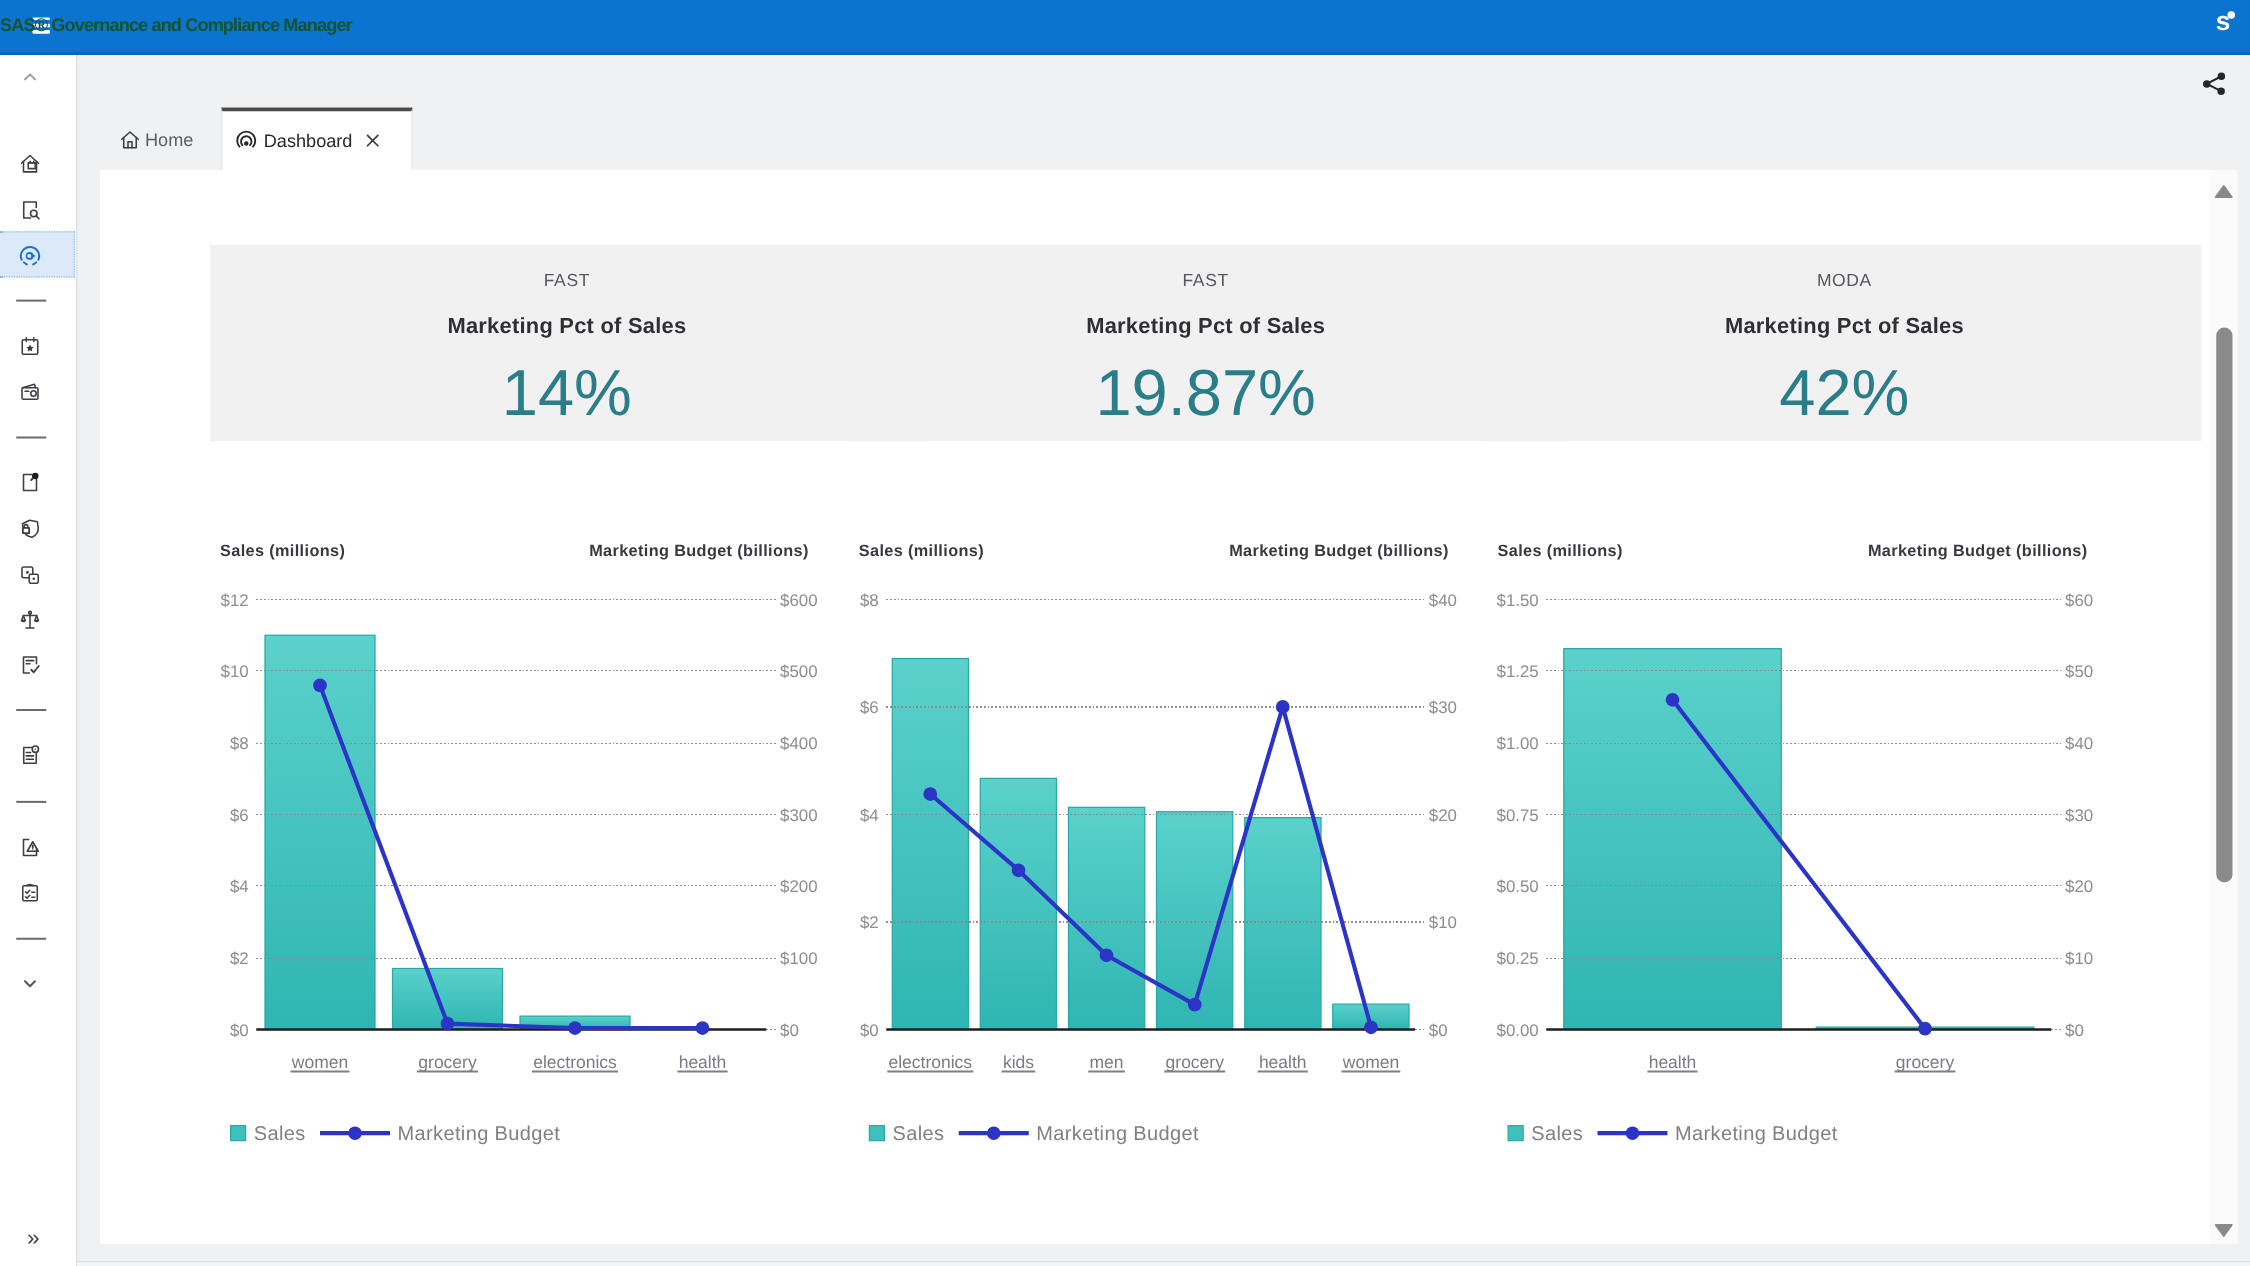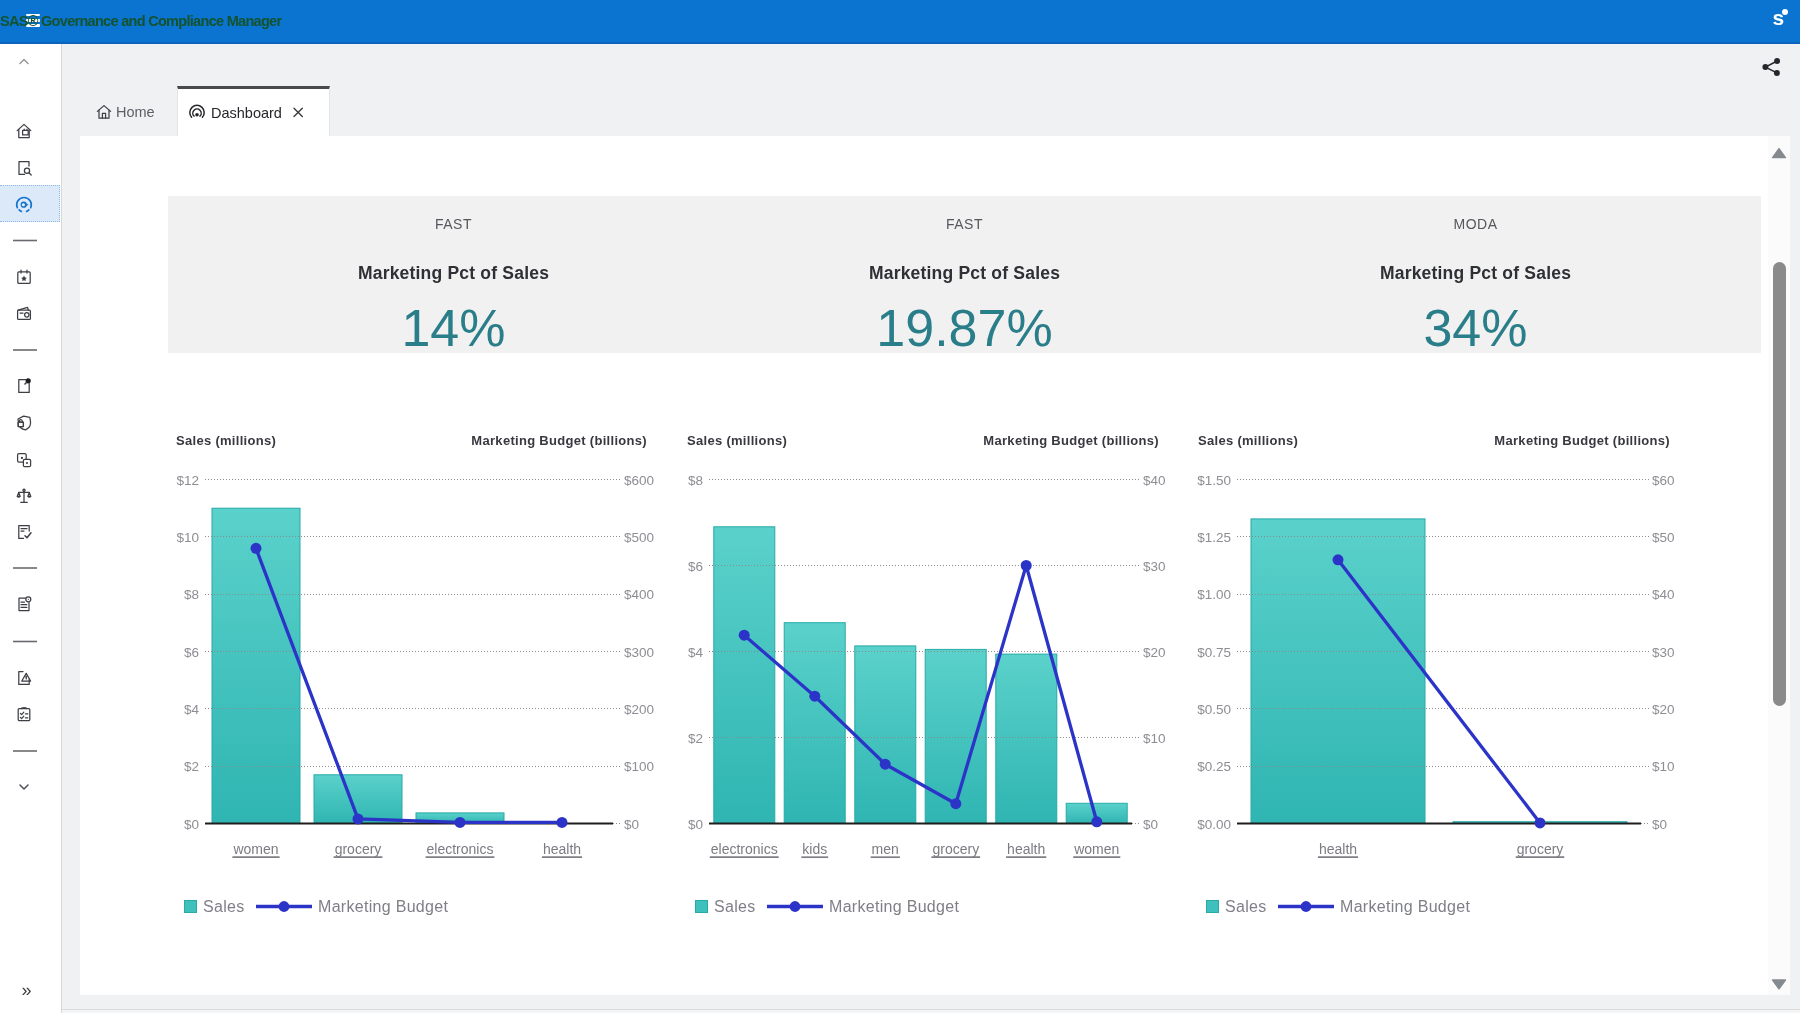--- a/index.html
+++ b/index.html
@@ -27,21 +27,21 @@
   #card{left:80px;top:136px;width:1688px;height:859px;background:#fff;}
   
   #track{left:1768px;top:136px;width:22px;height:859px;background:#fbfbfc;}
   #thumb{left:1773px;top:262px;width:13px;height:444px;background:#8a8a8a;border-radius:7px;}
   
   #botline{left:62px;top:1009px;width:1738px;height:1px;background:#d9dadc;}
   #botlight{left:62px;top:1010px;width:1738px;height:3px;background:#f4f5f6;}
   
   .kpi{position:absolute;top:196px;width:571px;height:157px;background:#f1f1f1;text-align:center;}
   .kpi .lab{margin-top:20px;font-size:14px;color:#56575d;letter-spacing:.5px;}
-  .kpi .ttl{margin-top:31px;font-size:17.5px;font-weight:700;color:#2f3036;letter-spacing:.2px;}
+  .kpi .ttl{margin-top:18px;font-size:17.5px;font-weight:700;color:#2f3036;letter-spacing:.2px;}
   .kpi .num{margin-top:14px;font-size:52px;color:#2a7e89;}
 </style>
 </head>
 <body>
   <div class="abs" id="appbar"></div>
   <div class="abs" id="burger">
     <div></div>
     <div></div>
     <div></div>
   </div>
@@ -71,21 +71,21 @@
     <div class="num">14%</div>
   </div>
   <div class="kpi" style="left:679px;">
     <div class="lab">FAST</div>
     <div class="ttl">Marketing Pct of Sales</div>
     <div class="num">19.87%</div>
   </div>
   <div class="kpi" style="left:1190px;">
     <div class="lab">MODA</div>
     <div class="ttl">Marketing Pct of Sales</div>
-    <div class="num">34%</div>
+    <div class="num">42%</div>
   </div>
 
   <svg class="abs" id="charts" style="left:0;top:0;" width="1800" height="1013" viewBox="0 0 1800 1013">
 <defs>
   <linearGradient id="barg" x1="0" y1="0" x2="0" y2="1">
     <stop offset="0" stop-color="#5bd1cb"></stop>
     <stop offset="1" stop-color="#2fb5b2"></stop>
   </linearGradient>
 </defs>
 <text x="176" y="445" fill="#38393f" font-size="13px" font-weight="bold" letter-spacing="0.3">Sales (millions)</text>

